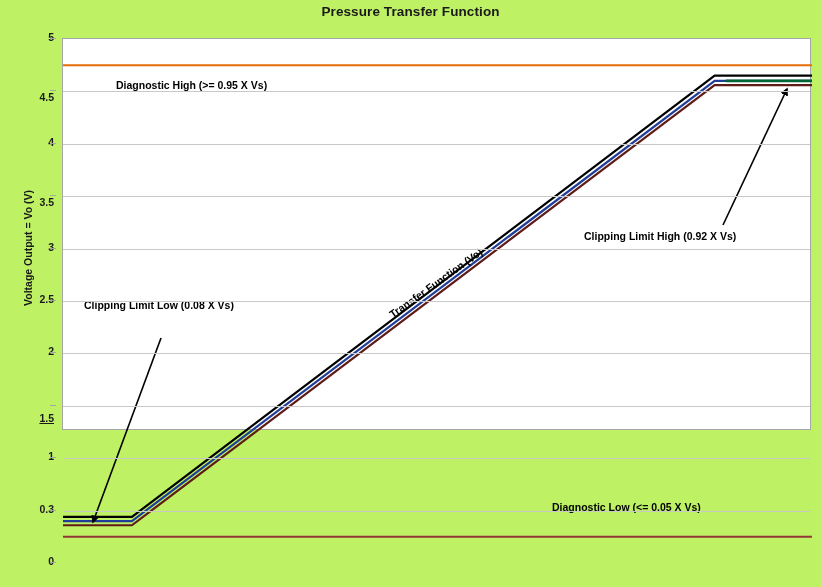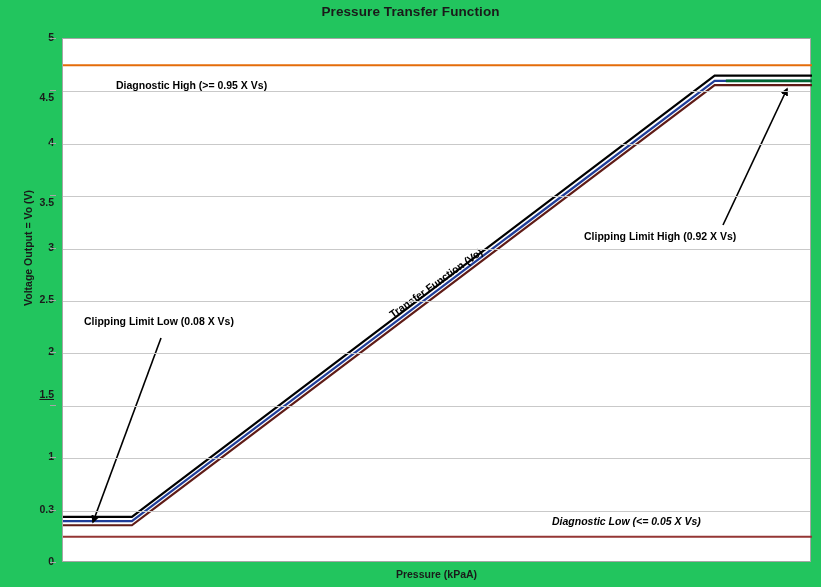--- a/index.html
+++ b/index.html
@@ -7,21 +7,21 @@
     padding: 0;
     background: #ffffff;
   }
   body {
     font-family: "Liberation Sans", sans-serif;
   }
   #chart-root {
     position: relative;
     width: 821px;
     height: 587px;
-    background: #22c55e;
+    background: #bef264;
     overflow: hidden;
   }
   
   #chart-title {
     position: absolute;
     left: 0;
     top: 4px;
     width: 821px;
     text-align: center;
     font-size: 13.5px;
@@ -51,21 +51,21 @@
     font-size: 10.5px;
     font-weight: bold;
     color: #1a1a1a;
   }
   
   #plot-area {
     position: absolute;
     left: 62px;
     top: 38px;
     width: 749px;
-    height: 524px;
+    height: 392px;
     border: 1px solid #a6a6a6;
     box-sizing: border-box;
     background: #ffffff;
   }
   .gridline {
     position: absolute;
     left: 0;
     width: 100%;
     height: 1px;
     background: #c9c9c9;
@@ -136,21 +136,21 @@
       <div class="ytick-label" style="top: 97.8px;">4</div>
       <div class="ytick-mark" style="top: 104.8px; left: 50px; width: 6px;"></div>
       <div class="ytick-label" style="top: 150.2px; margin-top: 8px;">3.5</div>
       <div class="ytick-mark" style="top: 157.2px; left: 50px; width: 6px;"></div>
       <div class="ytick-label" style="top: 202.6px;">3</div>
       <div class="ytick-mark" style="top: 209.6px; left: 50px; width: 6px;"></div>
       <div class="ytick-label" style="top: 255px;">2.5</div>
       <div class="ytick-mark" style="top: 262px; left: 50px; width: 6px;"></div>
       <div class="ytick-label" style="top: 307.4px;">2</div>
       <div class="ytick-mark" style="top: 314.4px; left: 50px; width: 6px;"></div>
-      <div class="ytick-label" style="top: 350px; text-decoration: underline;">1.5</div>
+      <div class="ytick-label" style="top: 374px; text-decoration: underline;">1.5</div>
       <div class="ytick-mark" style="top: 366.8px; left: 50px; width: 6px;"></div>
       <div class="ytick-label" style="top: 412.2px;">1</div>
       <div class="ytick-mark" style="top: 419.2px; left: 50px; width: 6px;"></div>
       <div class="ytick-label" style="top: 464.6px;">0.3</div>
       <div class="ytick-mark" style="top: 471.6px; left: 50px; width: 6px;"></div>
       <div class="ytick-label" style="top: 517px;">0</div>
       <div class="ytick-mark" style="top: 524px; left: 50px; width: 6px;"></div>
     </div>
 
   <div id="plot-area">
@@ -165,32 +165,31 @@
           <marker id="arrowhead" markerWidth="5" markerHeight="5" refX="4" refY="2.5" orient="auto" markerUnits="strokeWidth">
             <path d="M0,0 L5,2.5 L0,5 z" fill="#000"></path>
           </marker>
         </defs>
         <line x1="98" y1="299" x2="30" y2="483" stroke="#000" stroke-width="1.6" marker-end="url(#arrowhead)"></line>
         <line x1="660" y1="186" x2="724" y2="50" stroke="#000" stroke-width="1.6" marker-end="url(#arrowhead)"></line>
       </svg>
 
     <div class="plot-label" id="diagnostic-high-label" style="left: 53px; top: 40px;">Diagnostic High (&gt;= 0.95 X Vs)</div>
 
-    <div class="plot-label" id="clipping-limit-low-label" style="left: 21px; top: 276px;">Clipping Limit Low (0.08 X Vs)</div>
+    <div class="plot-label" id="clipping-limit-low-label" style="left: 21px; top: 260px;">Clipping Limit Low (0.08 X Vs)</div>
 
     <div class="plot-label" id="clipping-limit-high-label" style="left: 521px; top: 191px; text-align: center;">Clipping Limit High (0.92 X Vs)</div>
 
     <div class="plot-label" id="transfer-function-label" style="left: 331px; top: 269px; transform: rotate(-35.5deg); transform-origin: left bottom;">Transfer Function (Vo)</div>
 
-    <div class="plot-label" id="diagnostic-low-label" style="left: 489px; top: 476px; font-style: italic;">Diagnostic Low (&lt;= 0.05 X Vs)</div>
+    <div class="plot-label" id="diagnostic-low-label" style="left: 489px; top: 462px;">Diagnostic Low (&lt;= 0.05 X Vs)</div>
   <div class="gridline" style="top: 52.4px;"></div>
       <div class="gridline" style="top: 104.8px;"></div>
       <div class="gridline" style="top: 157.2px;"></div>
       <div class="gridline" style="top: 209.6px;"></div>
       <div class="gridline" style="top: 262px;"></div>
       <div class="gridline" style="top: 314.4px;"></div>
       <div class="gridline" style="top: 366.8px;"></div>
       <div class="gridline" style="top: 419.2px;"></div>
       <div class="gridline" style="top: 471.6px;"></div>
     </div>
 
-  <div id="x-axis-title">Pressure (kPaA)</div>
 </div>
 
 </body></html>

